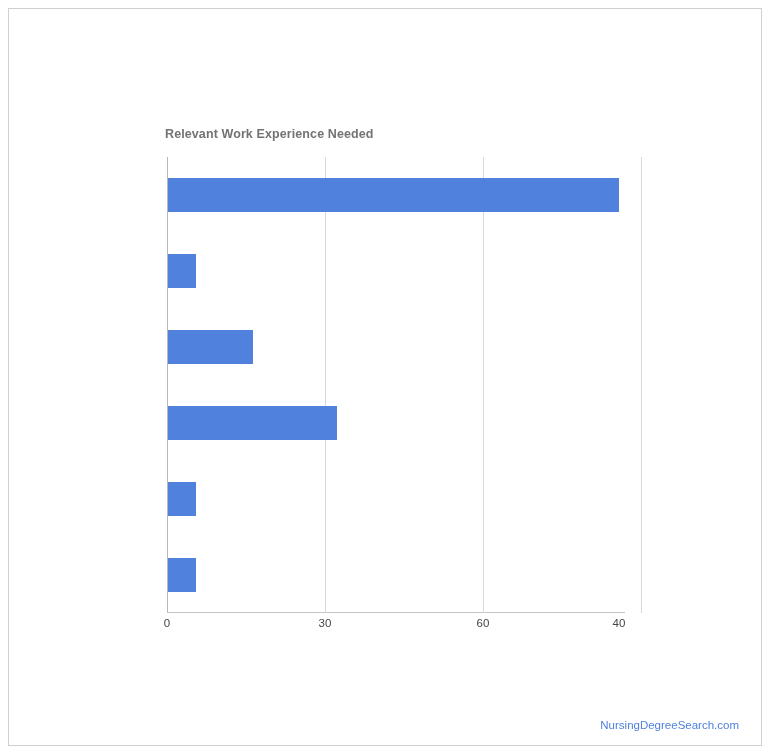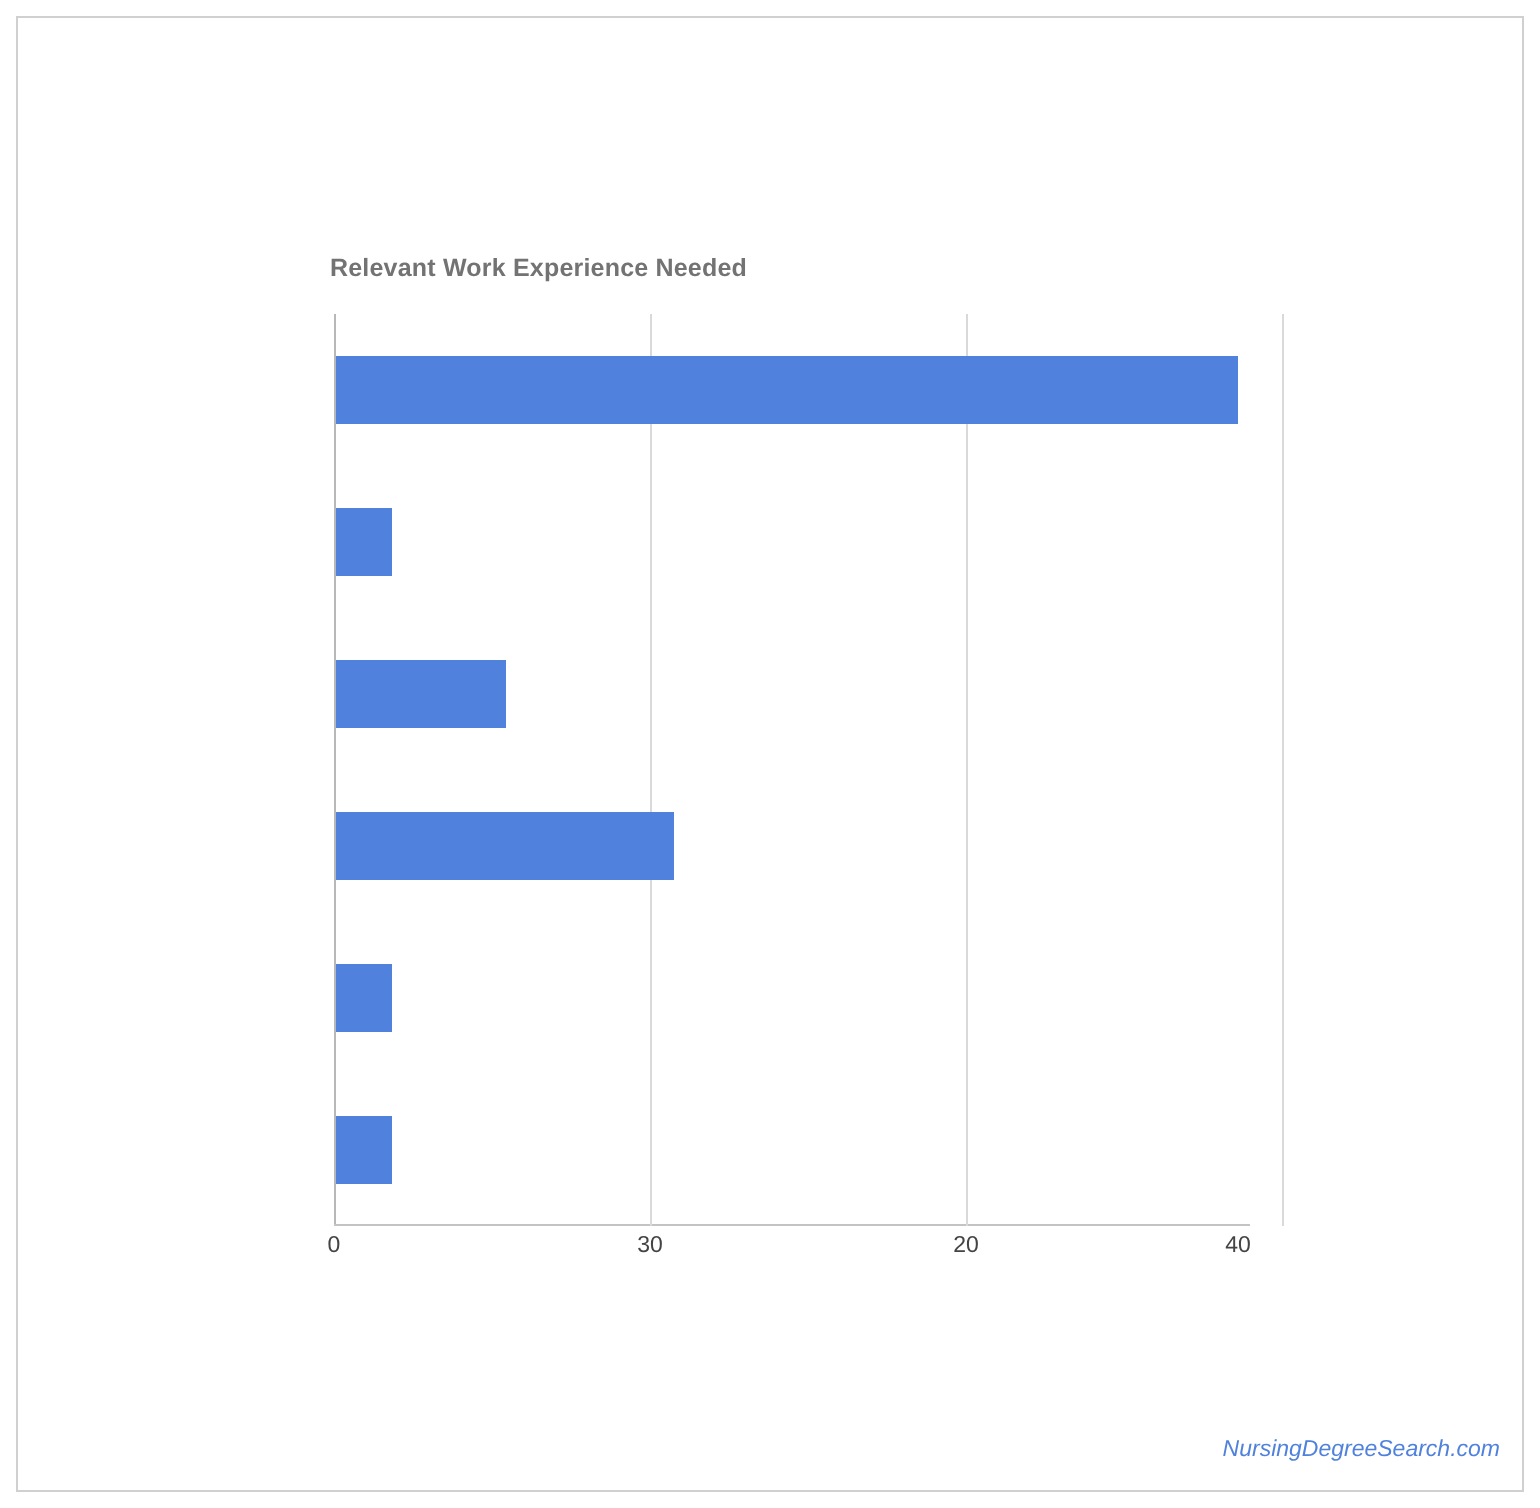--- a/index.html
+++ b/index.html
@@ -84,26 +84,25 @@
   .xtick {
     position: absolute;
     top: 608px;
     font-size: 11.5px;
     color: #444444;
     transform: translateX(-50%);
     white-space: nowrap;
   }
   .watermark {
     position: absolute;
-    right: 11px;
+    right: 22px;
     bottom: 14px;
     font-size: 11.5px;
     color: #4f81dd;
     white-space: nowrap;
-    font-style: italic;
   }
 </style>
 </head>
 <body>
 
 <div class="page">
   <div class="frame">
 
     <div class="chart-title">Relevant Work Experience Needed</div>
 
@@ -126,18 +125,18 @@
       
       
       
       
       
       
     </div>
 
     <div class="xtick" style="left:158px;">0</div>
     <div class="xtick" style="left:316px;">30</div>
-    <div class="xtick" style="left:474px;">20</div>
+    <div class="xtick" style="left:474px;">60</div>
     <div class="xtick" style="left:610px;">40</div>
 
     <div class="watermark">NursingDegreeSearch.com</div>
   </div>
 </div>
 
 </body></html>

